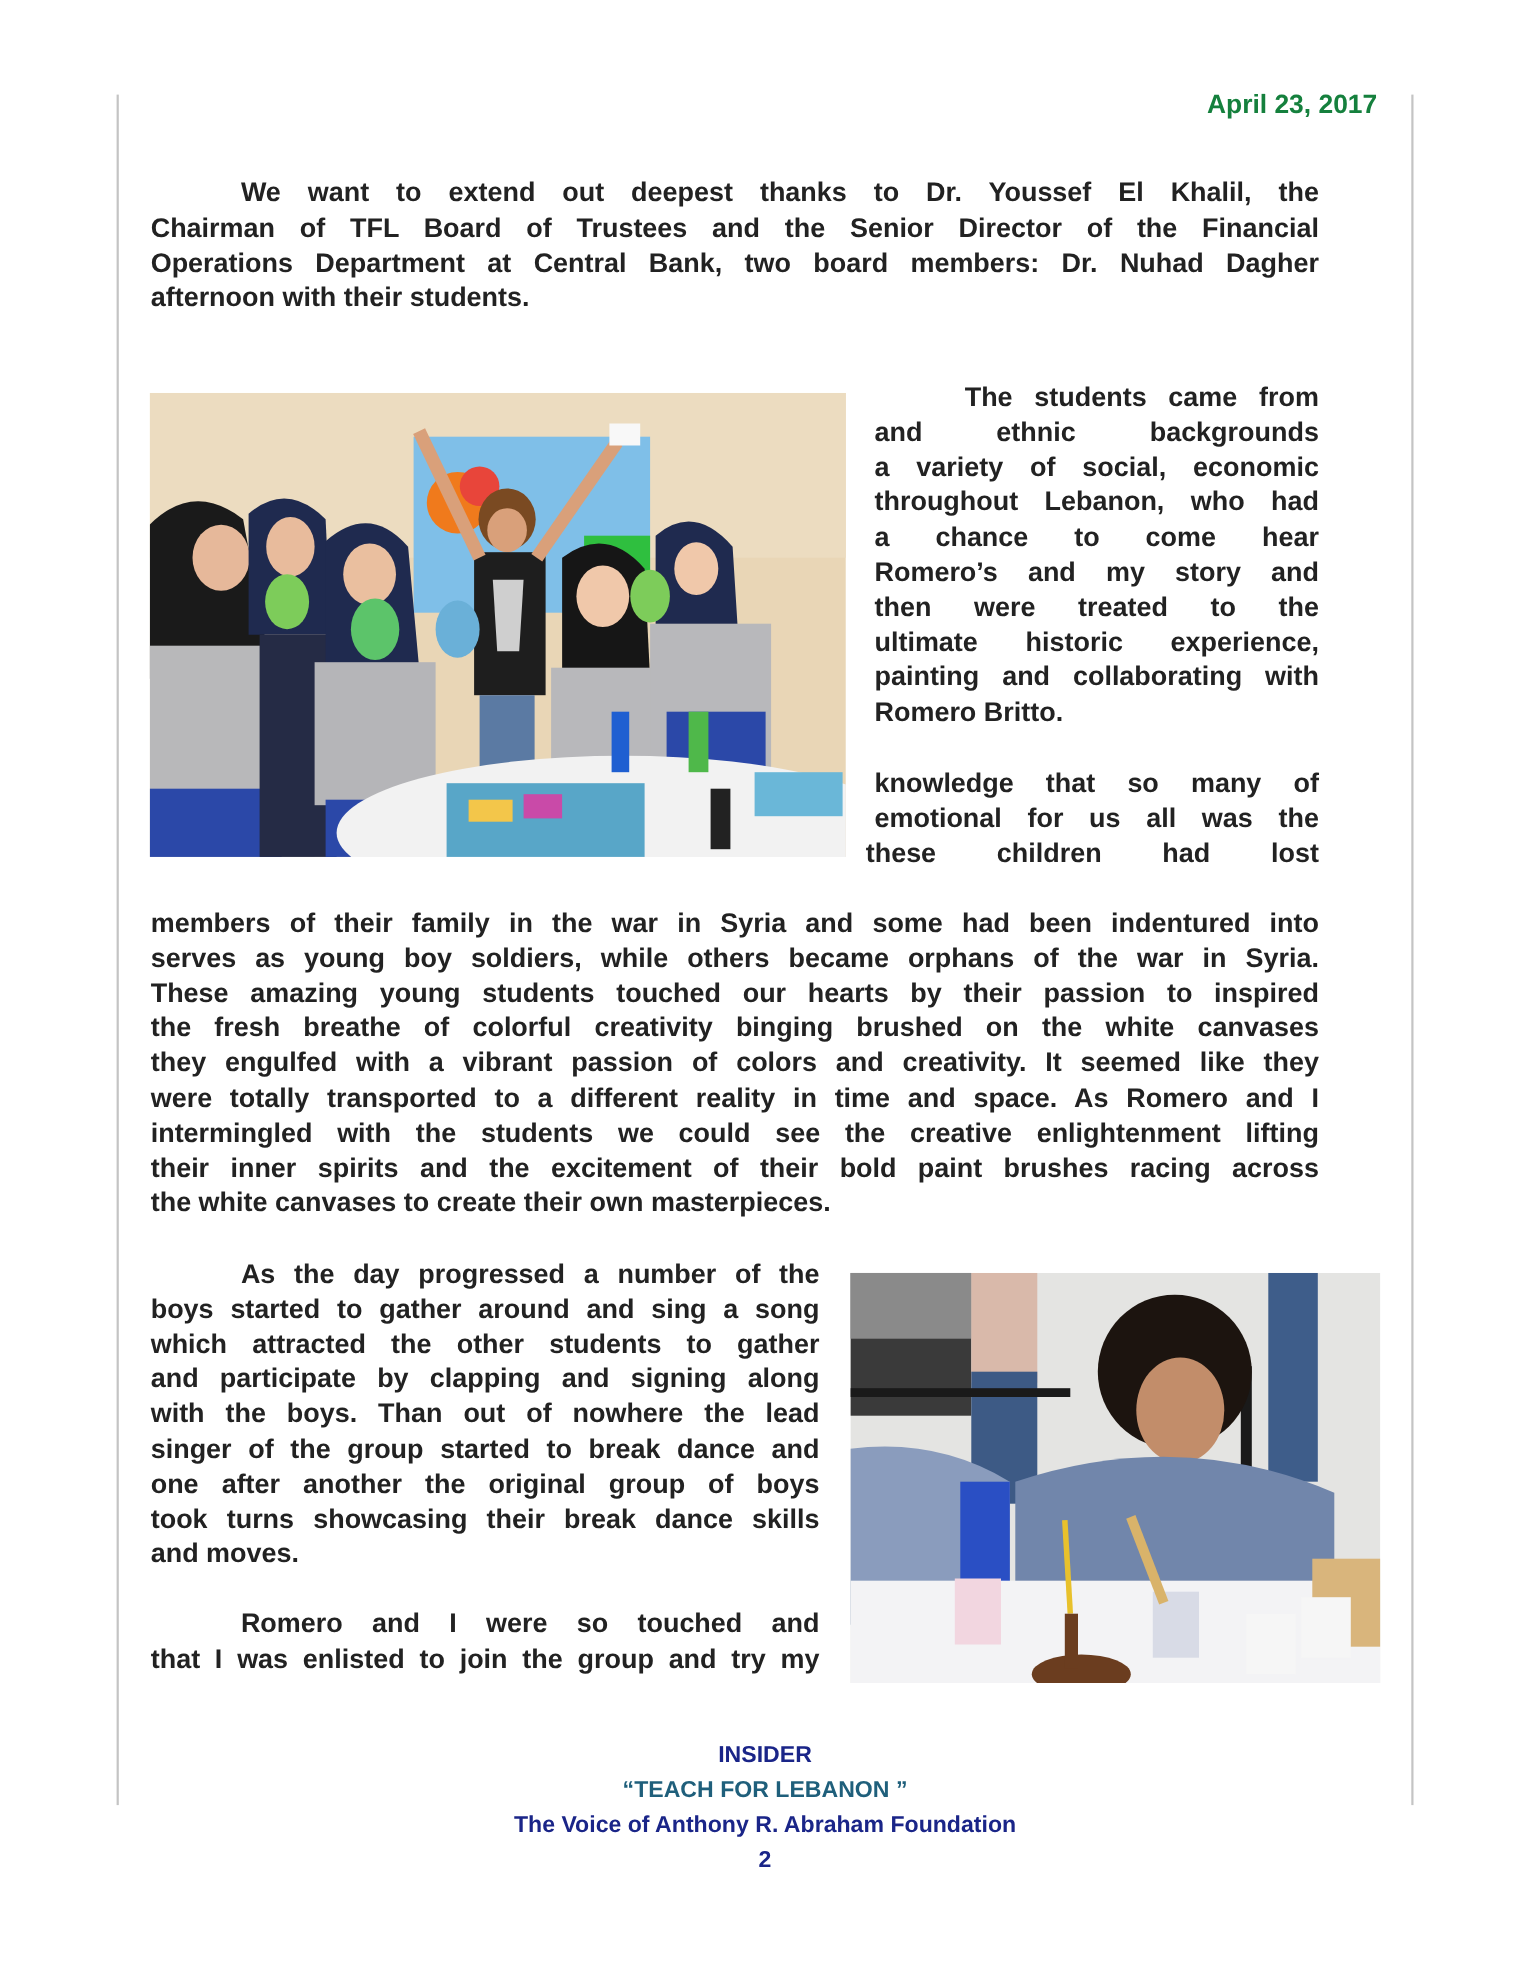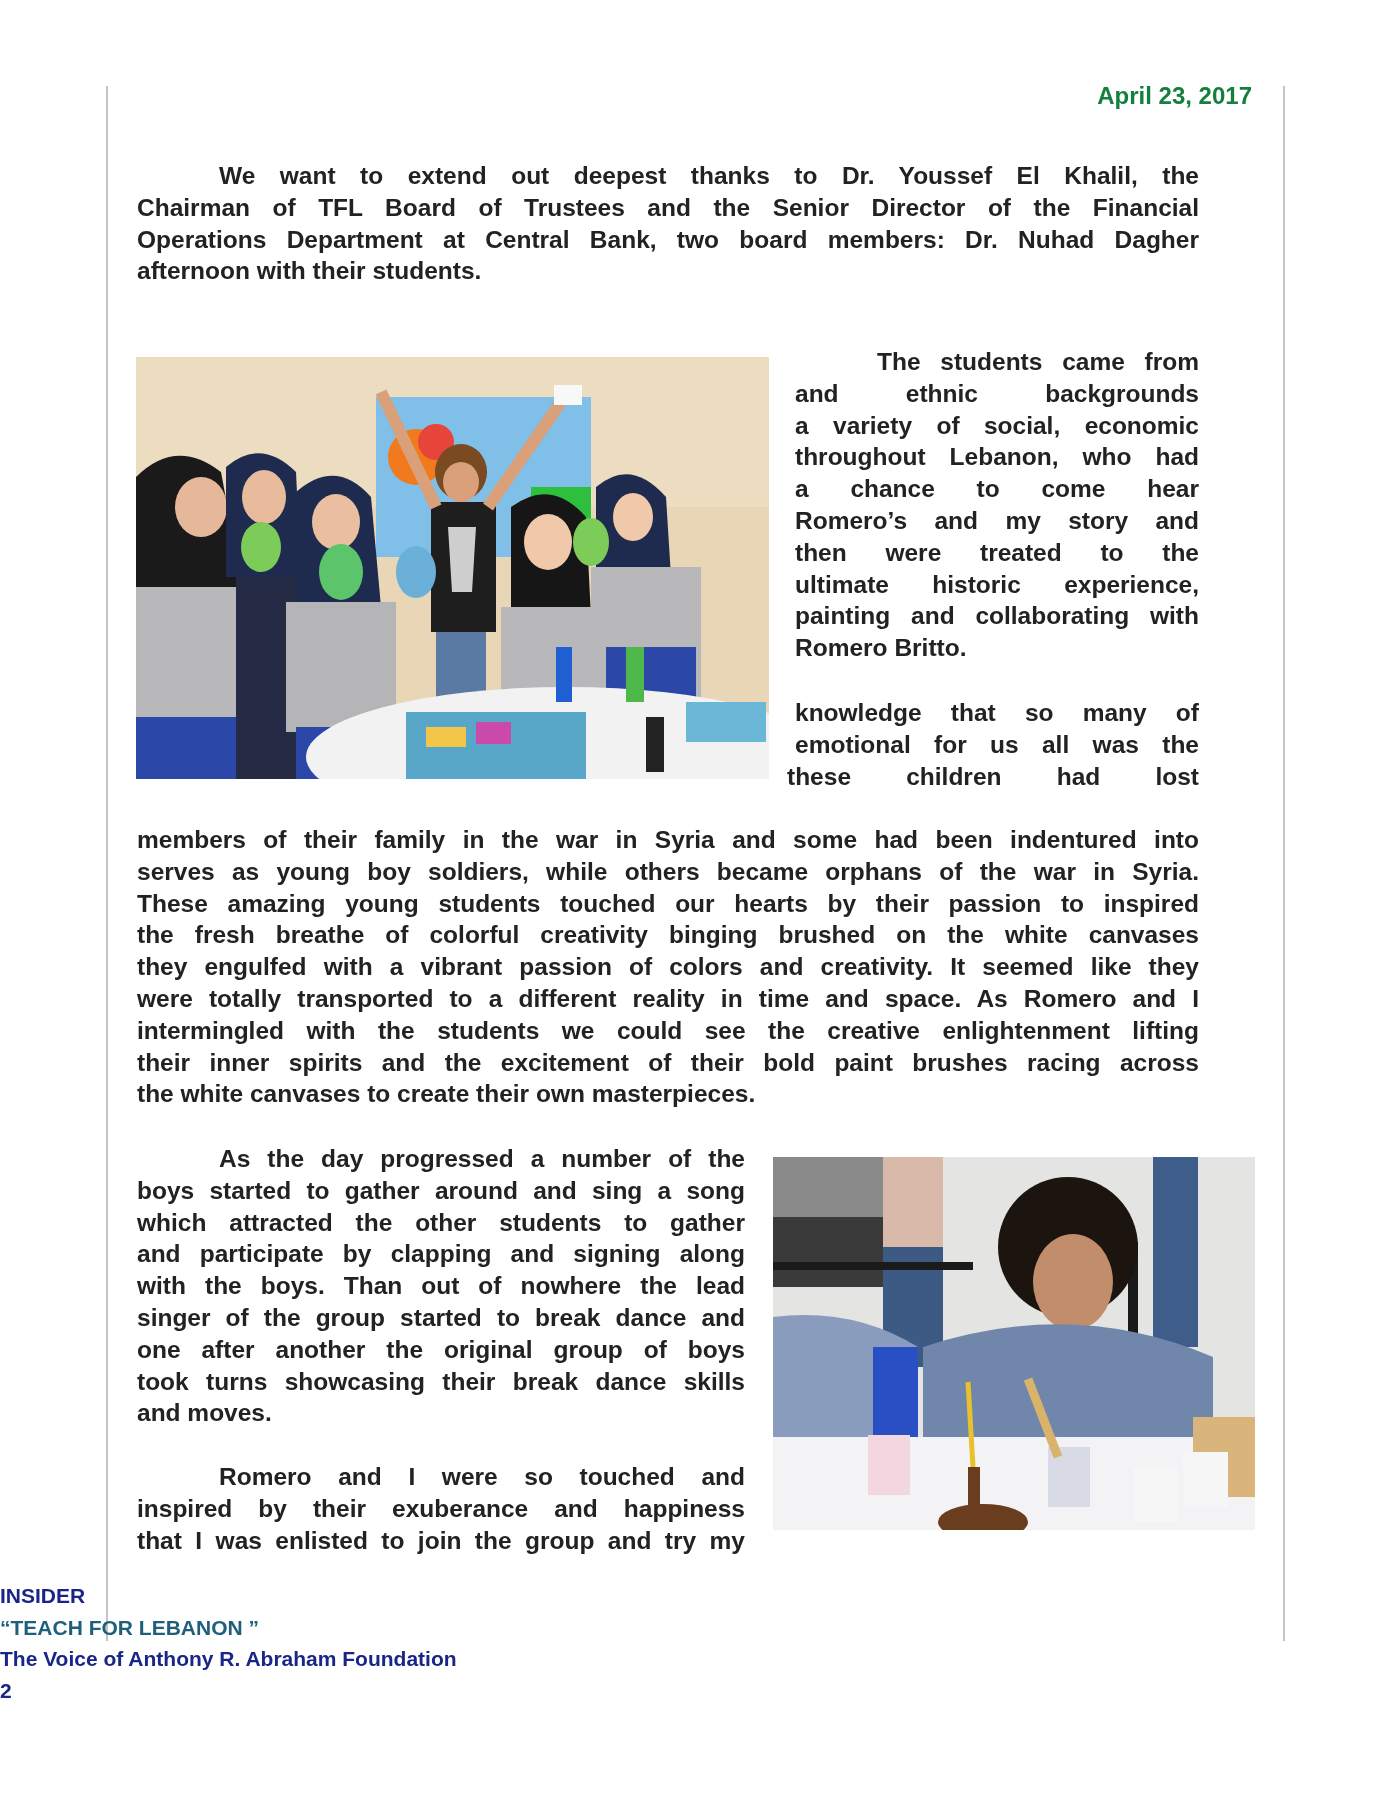--- a/index.html
+++ b/index.html
@@ -7,21 +7,21 @@
          font-family: "Liberation Sans", sans-serif; color: #222222; }
   .vline { position: absolute; width: 2px; background: #c4c4c4; top: 86px; height: 1555px; }
   .date { position: absolute; top: 82px; right: 139px; font-size: 24px; font-weight: bold; color: #15803d; }
   .para { position: absolute; font-size: 24.5px; font-weight: bold; line-height: 31.8px;
           text-align: justify; margin: 0; color: #222222; }
   .para .indent { display: inline-block; width: 82px; }
   .just-line { display: block; text-align: justify; text-align-last: justify; white-space: nowrap; }
   .last-line { display: block; text-align: left; white-space: nowrap; }
   .photo { position: absolute; overflow: hidden; }
   .photo svg { display: block; width: 100%; height: 100%; }
-  .footer { position: absolute; left: 0; width: 1391px; font-weight: bold; font-size: 21px; }
+  .footer { position: absolute; left: 0; width: 1391px; text-align: center; font-weight: bold; font-size: 21px; }
   .footer div { height: 31.5px; line-height: 31.5px; }
   .f-navy { color: #1a2588; }
   .f-teal { color: #1f5f7b; }
 </style>
 </head>
 <body>
 
 <div class="vline" style="left:106px;"></div>
 <div class="vline" style="left:1283px;"></div>
 
@@ -135,21 +135,20 @@
   <span class="just-line">and participate by clapping and signing along</span>
   <span class="just-line">with the boys. Than out of nowhere  the lead</span>
   <span class="just-line">singer of the group started to break dance and</span>
   <span class="just-line">one after another the original group of boys</span>
   <span class="just-line">took turns showcasing their break dance skills</span>
   <span class="last-line">and moves.</span>
 </div>
 
 <div class="para" style="left:137px; top:1461px; width:608px;">
   <span class="just-line"><span class="indent"></span><span>Romero and I were so touched and</span></span>
-  <span class="just-line">inspired by their exuberance and happiness</span>
   <span class="just-line">that I was enlisted to join the group and try my</span>
 </div>
 
 <div class="photo" style="left:773px; top:1157px; width:482px; height:373px;">
   <svg viewBox="0 0 482 373" preserveAspectRatio="none">
     <rect x="0" y="0" width="482" height="373" fill="#e4e4e2"></rect>
     <rect x="0" y="0" width="110" height="130" fill="#3a3a3a"></rect>
     <rect x="0" y="0" width="110" height="60" fill="#8a8a8a"></rect>
     <rect x="110" y="0" width="60" height="100" fill="#d9b9aa"></rect>
     <rect x="110" y="90" width="60" height="120" fill="#3d5a85"></rect>

